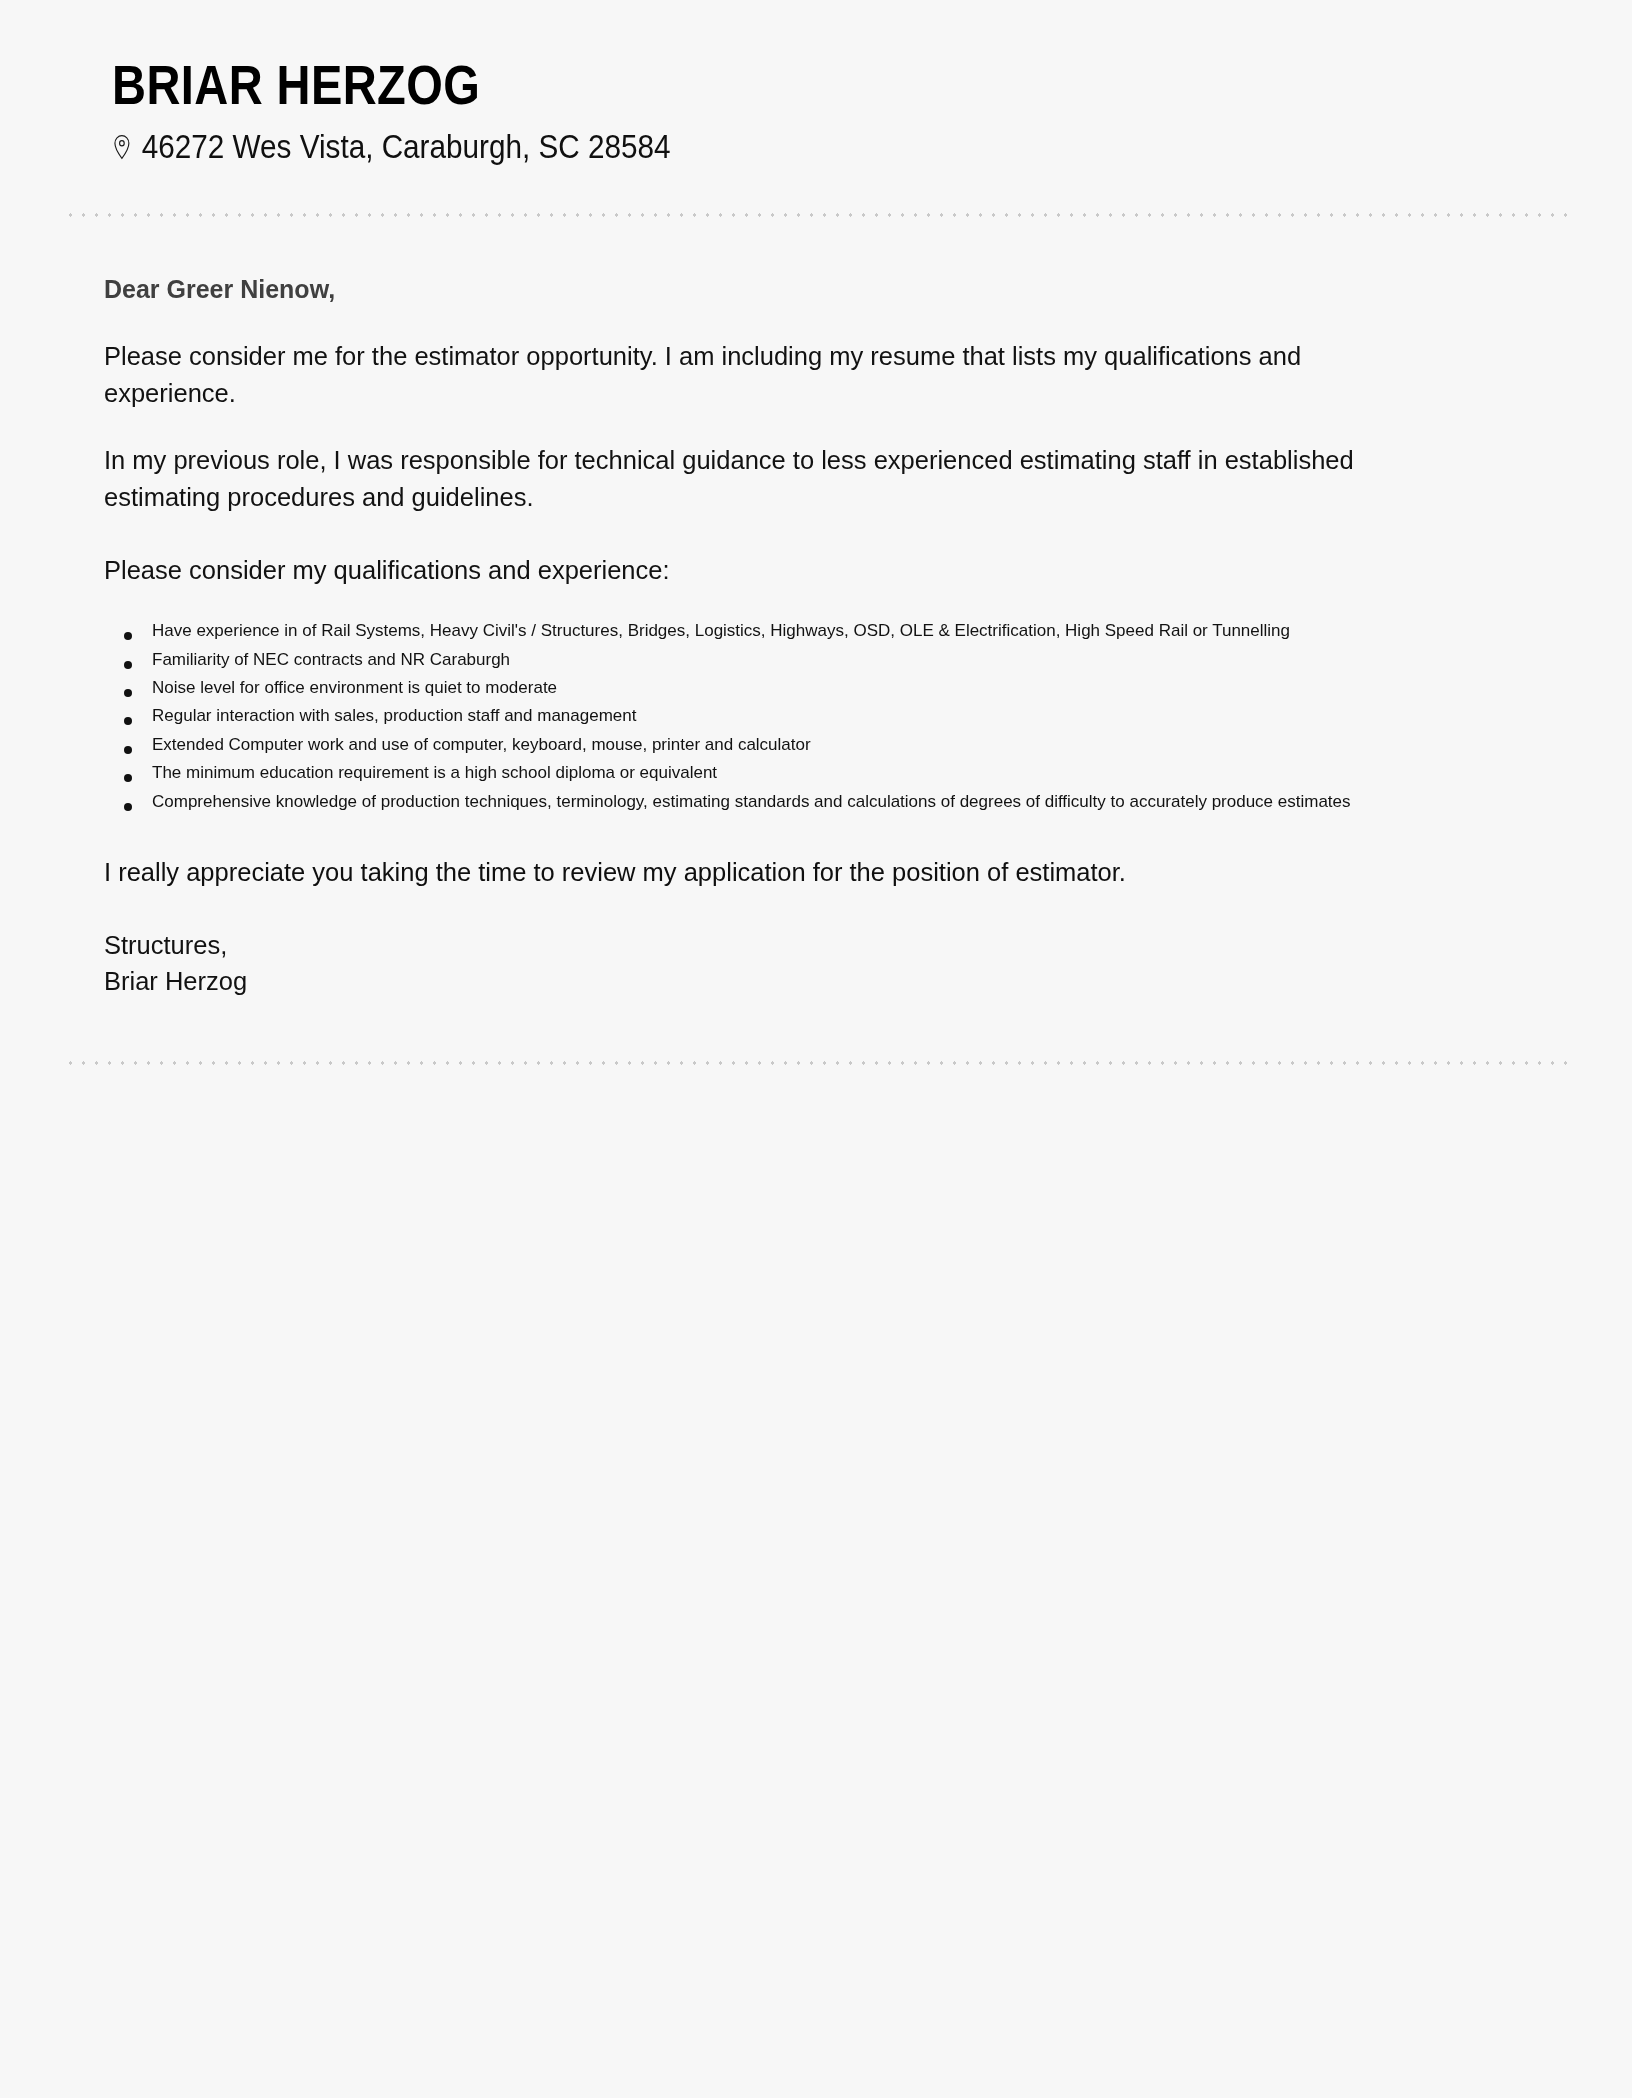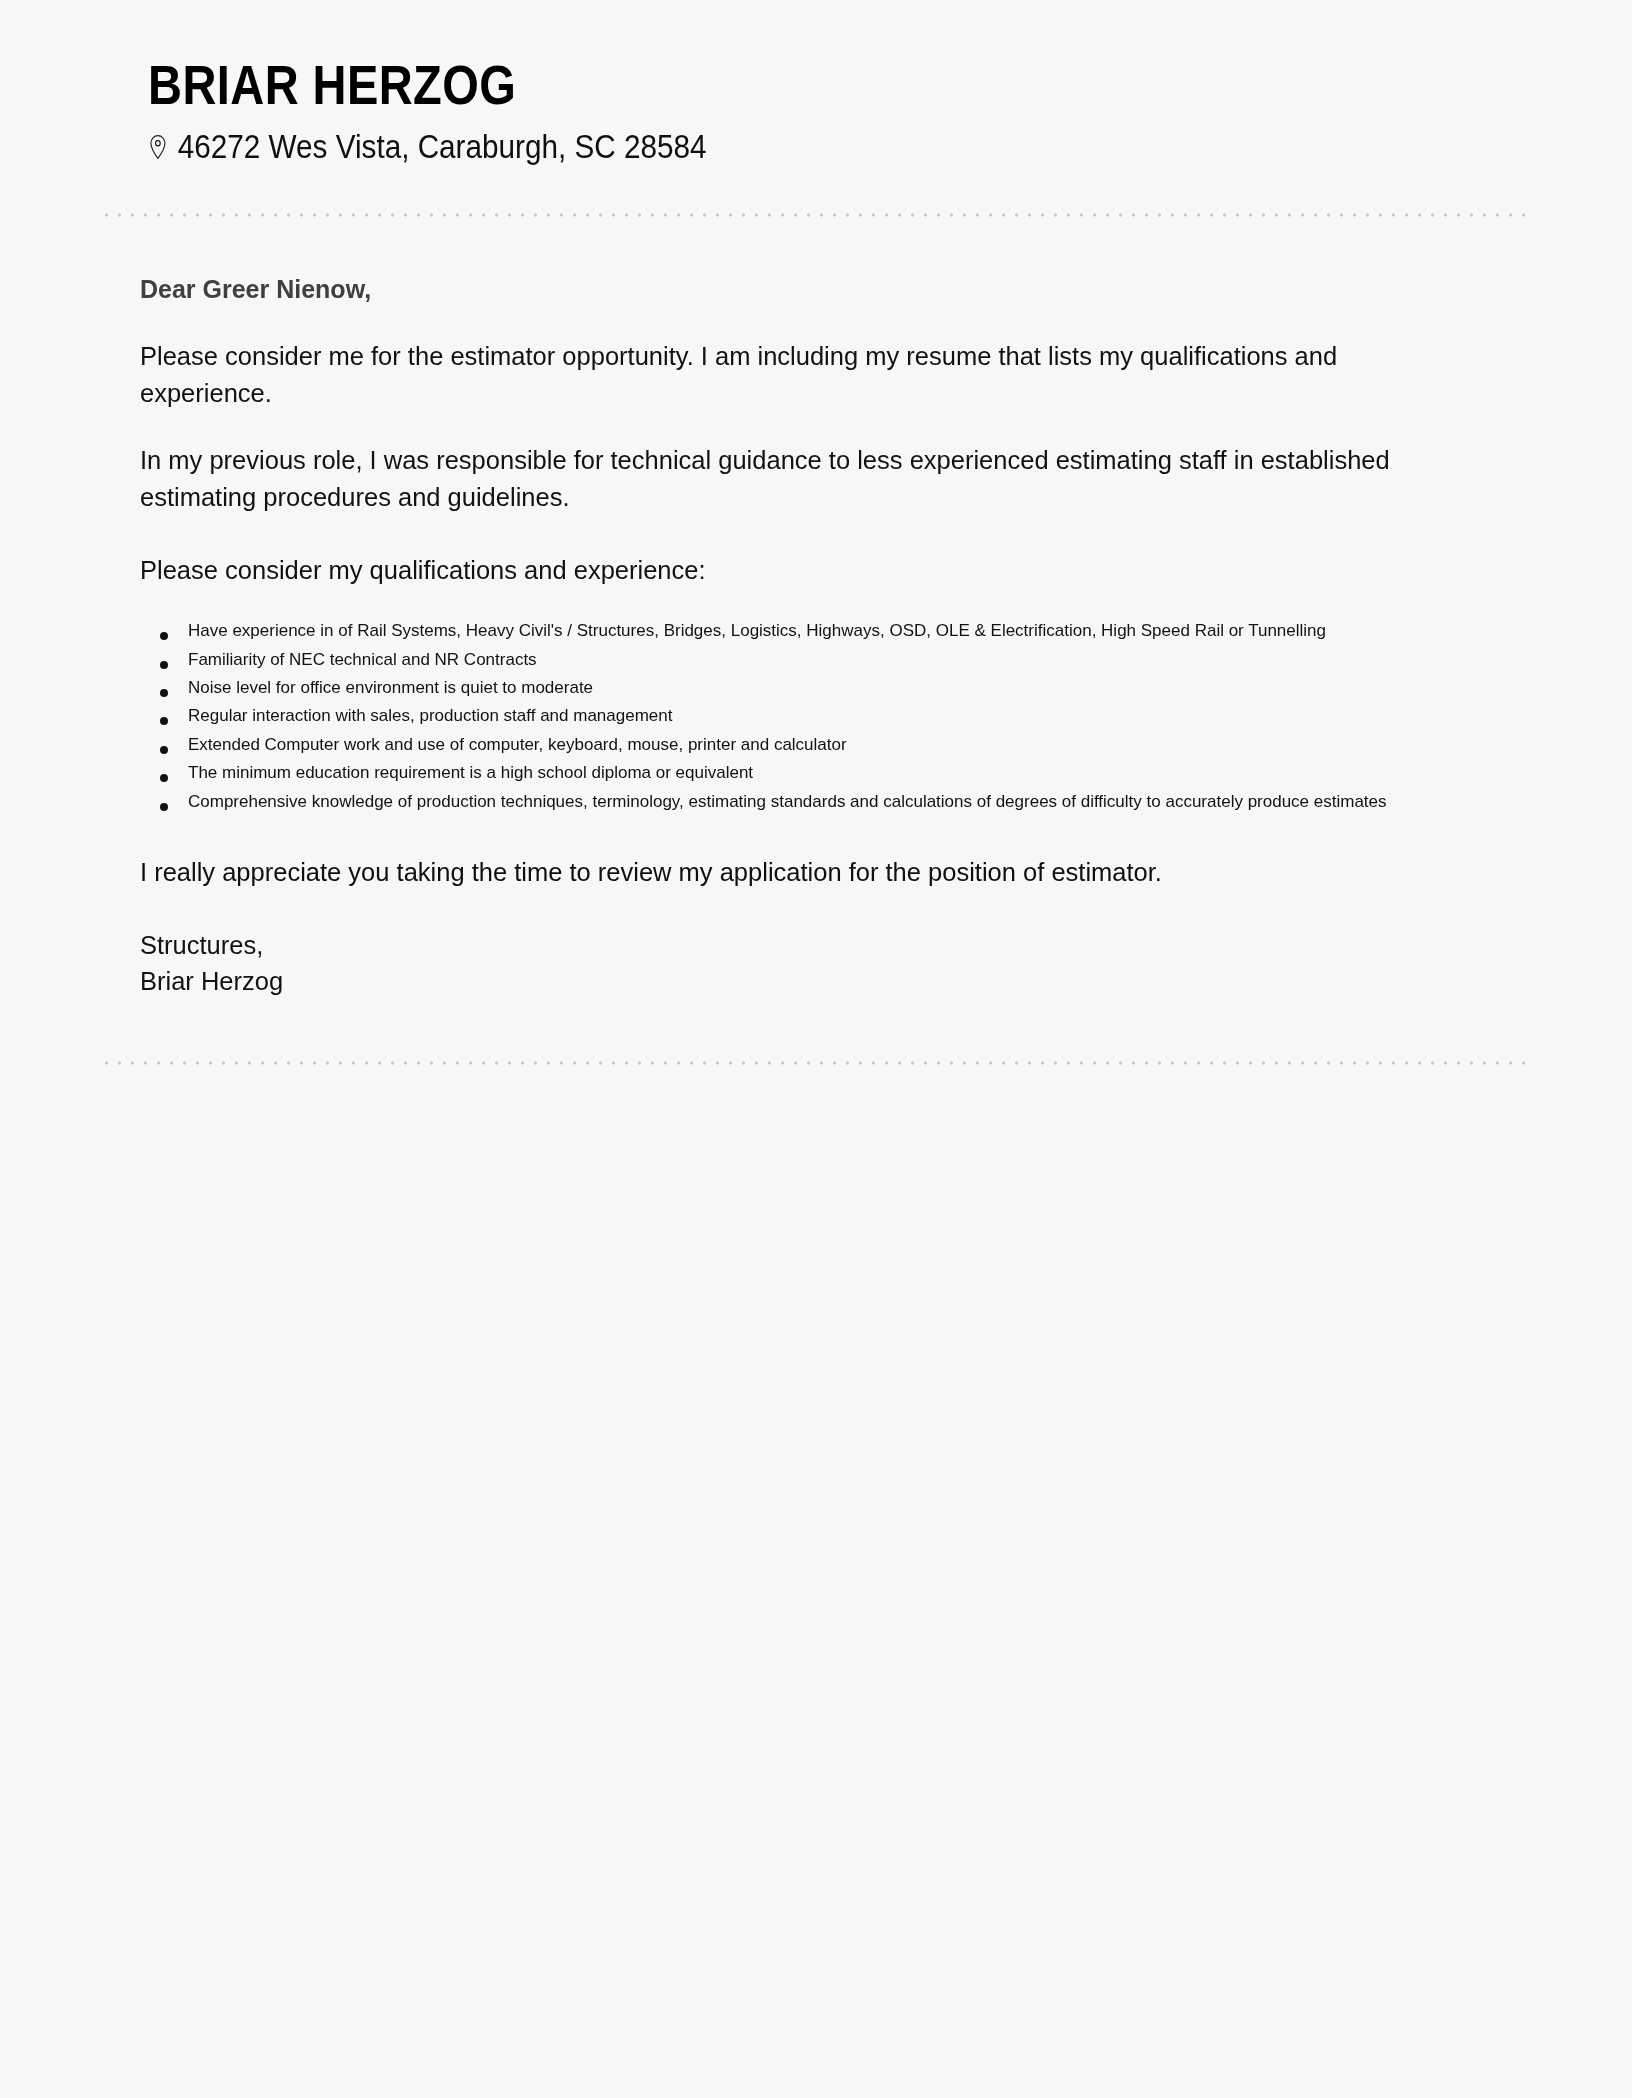--- a/index.html
+++ b/index.html
@@ -13,21 +13,21 @@
     font-family: "Liberation Sans", "DejaVu Sans", sans-serif;
     -webkit-font-smoothing: antialiased;
     overflow: hidden;
   }
 
   .page {
     position: relative;
     width: 1632px;
     height: 2098px;
     box-sizing: border-box;
-    padding: 0 100px;
+    padding: 0 64px;
   }
 
   
   .header {
     padding-top: 56px;
     padding-left: 48px;
   }
   .cand-name {
     font-size: 56px;
     font-weight: 700;
@@ -171,21 +171,21 @@
 
     <p class="para para-narrow">Please consider my qualifications and experience:</p>
 
     <ul class="qual-list">
       <li class="qual-item">
         <span class="bullet"></span>
         <span>Have experience in of Rail Systems, Heavy Civil's / Structures, Bridges, Logistics, Highways, OSD, OLE &amp; Electrification, High Speed Rail or Tunnelling</span>
       </li>
       <li class="qual-item">
         <span class="bullet"></span>
-        <span>Familiarity of NEC technical and NR Contracts</span>
+        <span>Familiarity of NEC contracts and NR Caraburgh</span>
       </li>
       <li class="qual-item">
         <span class="bullet"></span>
         <span>Noise level for office environment is quiet to moderate</span>
       </li>
       <li class="qual-item">
         <span class="bullet"></span>
         <span>Regular interaction with sales, production staff and management</span>
       </li>
       <li class="qual-item">

